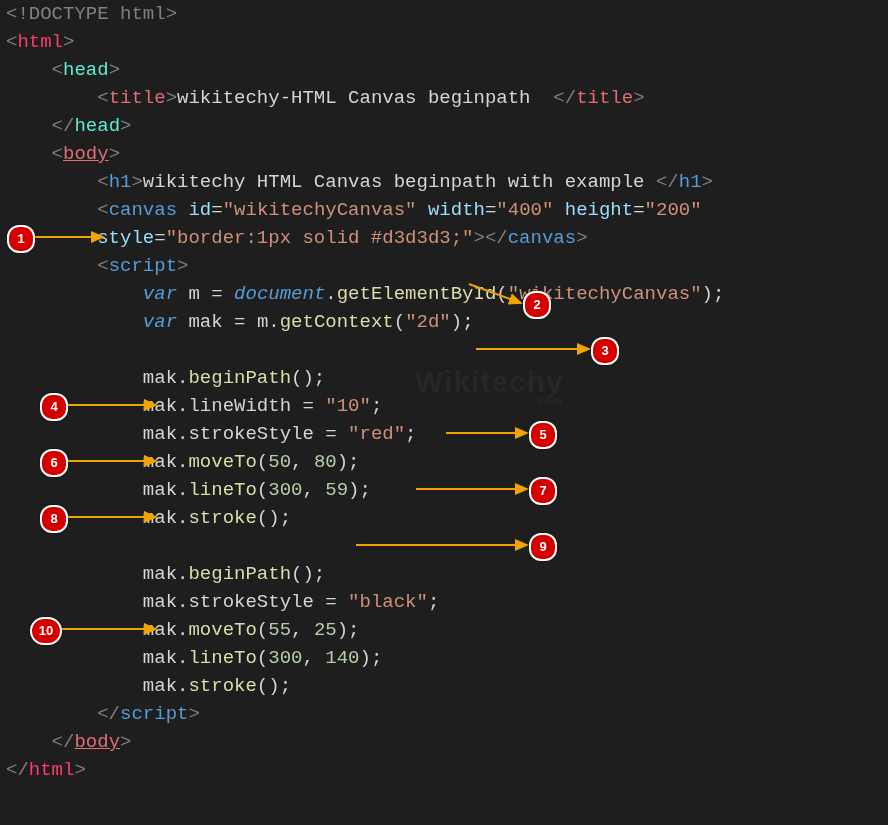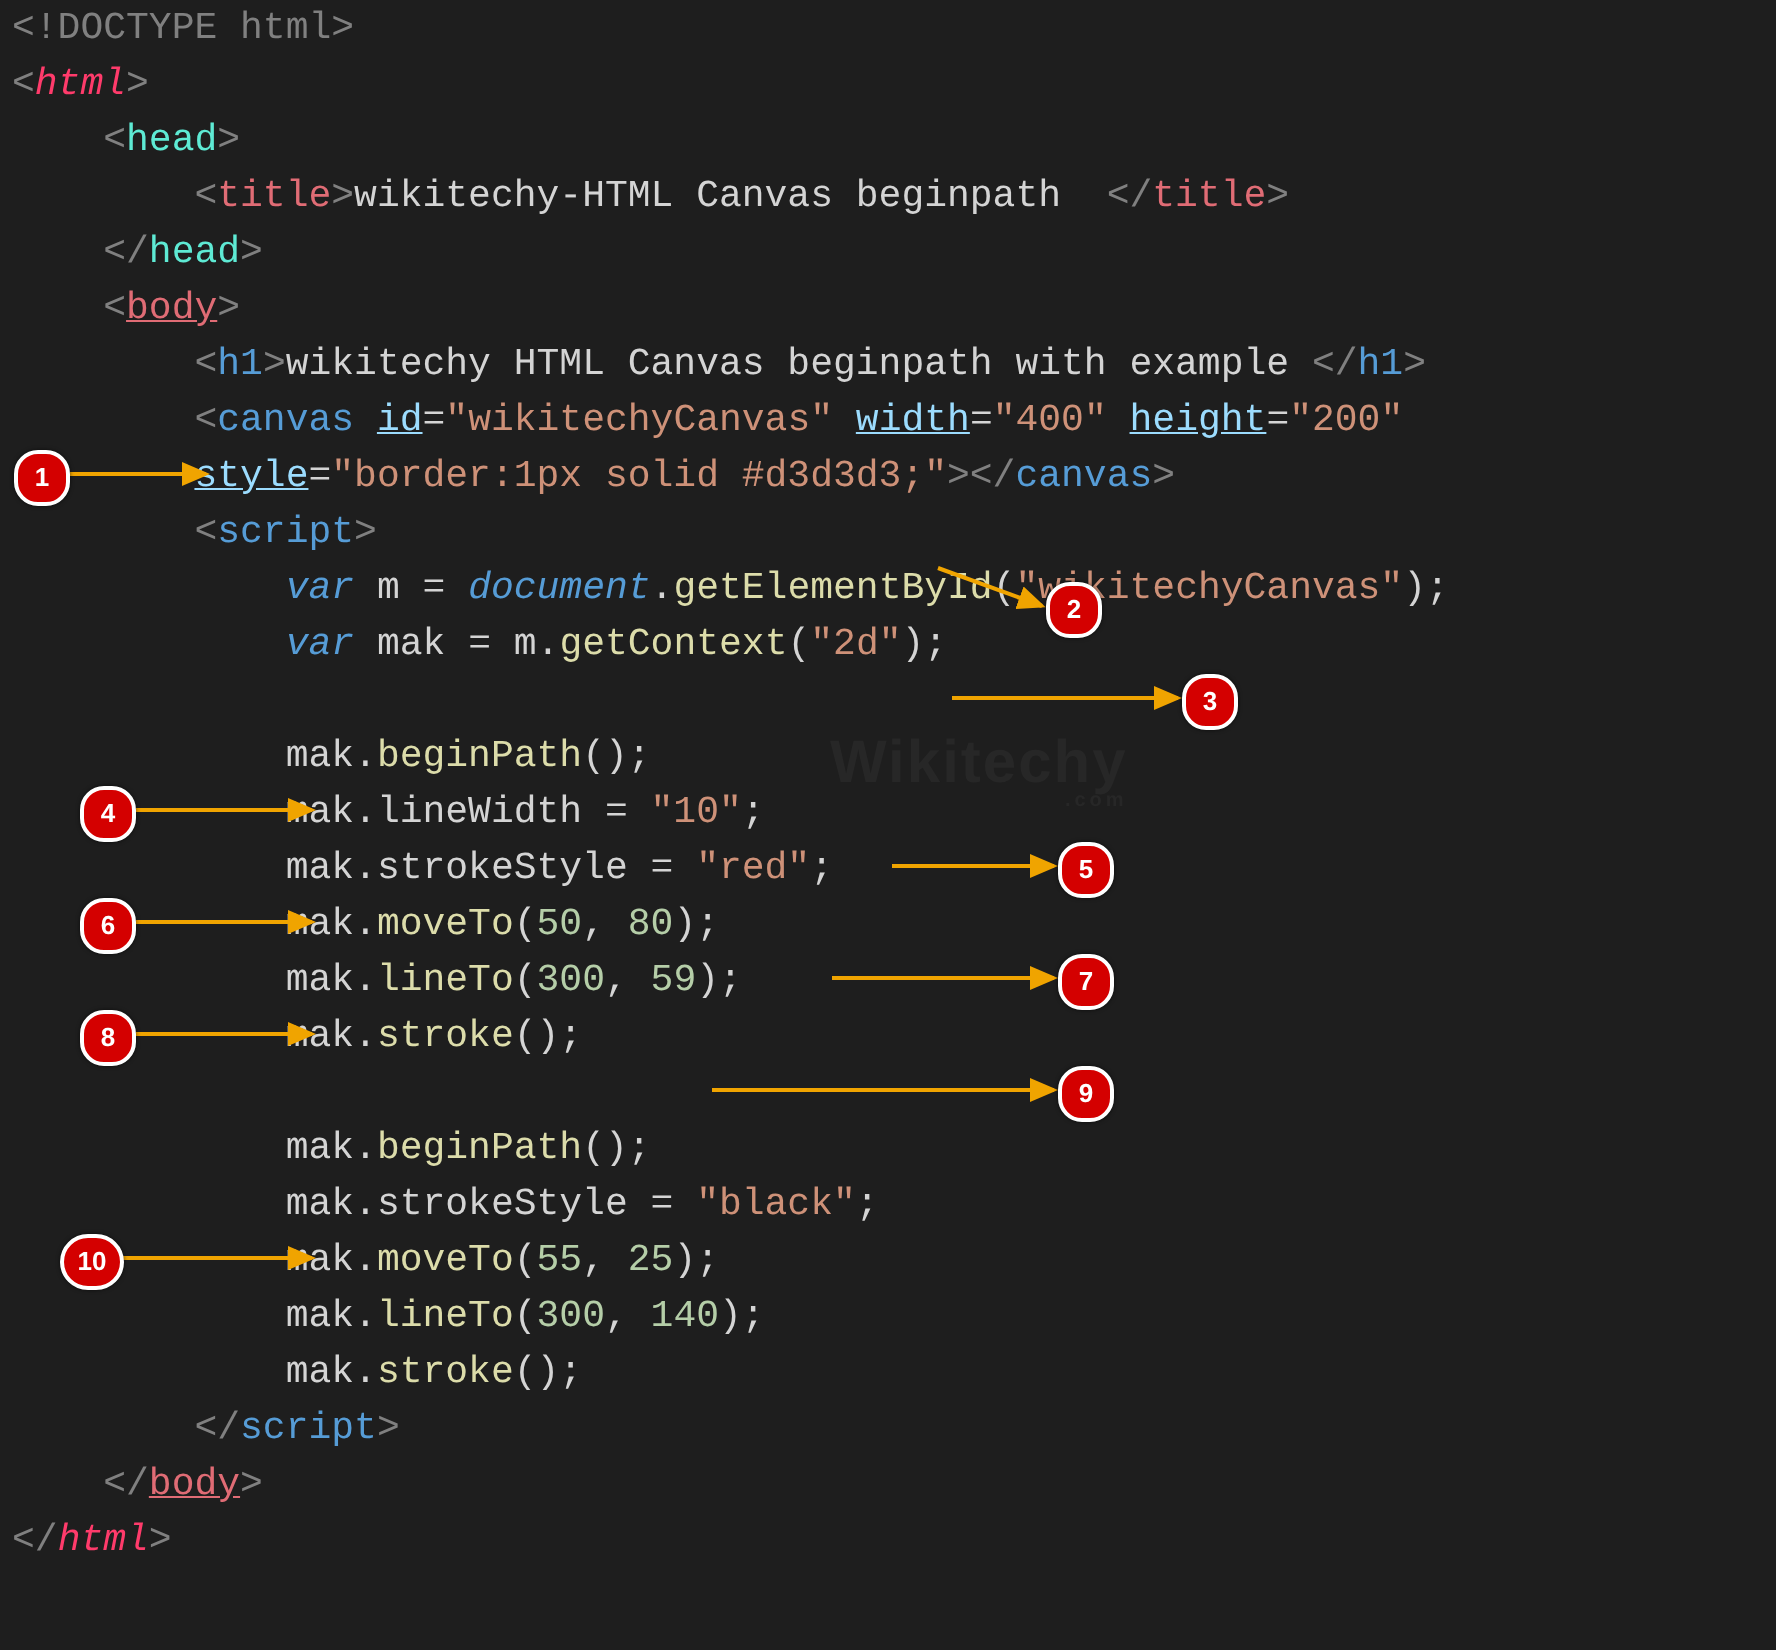--- a/index.html
+++ b/index.html
@@ -23,31 +23,31 @@
     margin: 0;
     padding: 0;
     font-family: inherit;
     font-size: inherit;
     line-height: inherit;
     white-space: pre;
     position: relative;
   }
   .c-gray   { color: #808080; }
   .c-tag    { color: #569cd6; }
-  .c-attr   { color: #9cdcfe; text-decoration: underline; }
+  .c-attr   { color: #9cdcfe; }
   .c-str    { color: #ce9178; }
   .c-keyw   { color: #569cd6; font-style: italic; }
   .c-obj    { color: #569cd6; font-style: italic; }
   .c-func   { color: #dcdcaa; }
   .c-num    { color: #b5cea8; }
   .c-headtag{ color: #5eead4; }
   .c-title  { color: #e06c75; text-align: right; }
   .c-body   { color: #e06c75; text-decoration: underline; }
   .c-white  { color: #d4d4d4; }
-  .c-hot    { color: #ff3b6b; font-style: italic; }
+  .c-hot    { color: #ff3b6b; }
 
   .overlay {
     position: absolute;
     left: 0; top: 0;
     width: 888px;
     height: 825px;
     pointer-events: none;
   }
   .badge {
     position: absolute;

